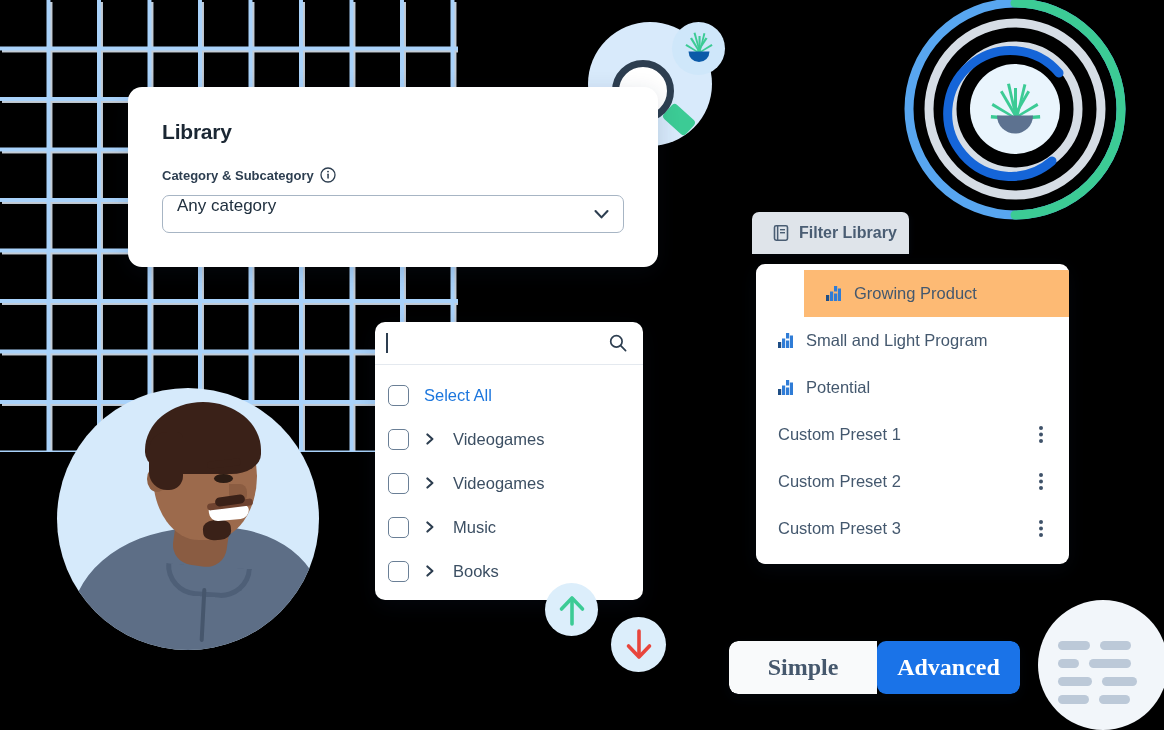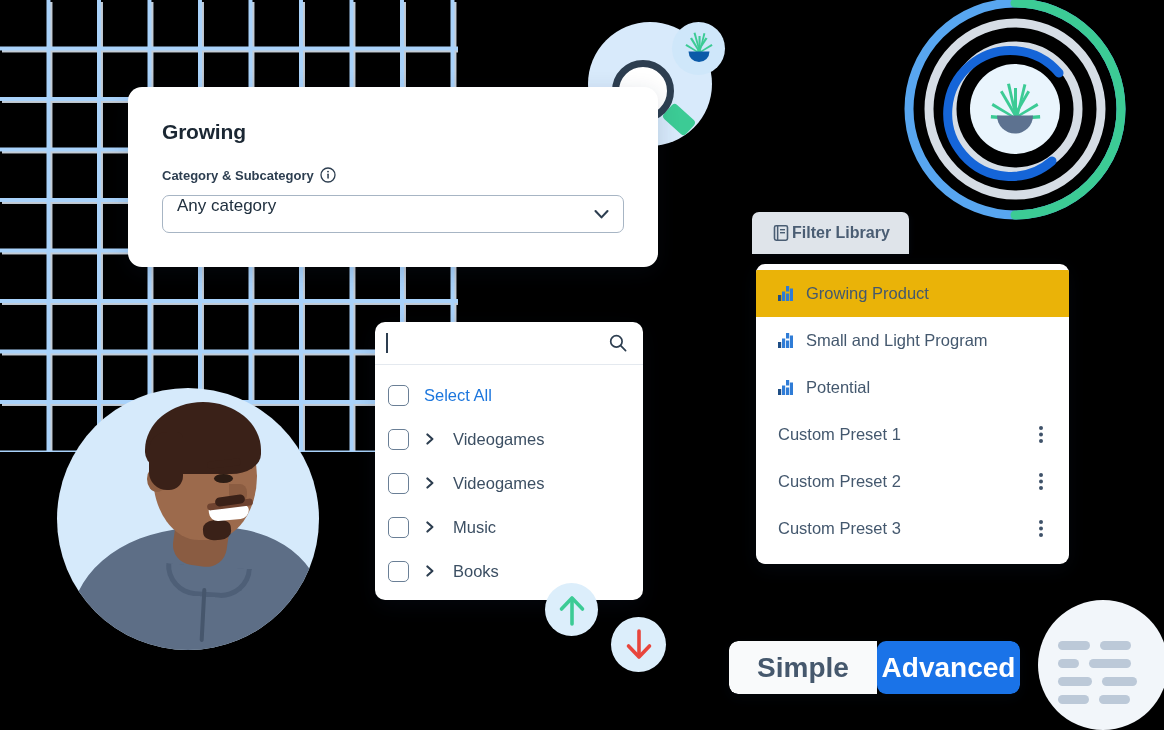--- a/index.html
+++ b/index.html
@@ -310,21 +310,21 @@
     box-shadow: 2px 2px 6px rgba(23,43,77,0.14);
     display: flex;
     align-items: center;
   }
   .fl-tab-icon {
     width: 18px; height: 18px;
     margin-left: 20px;
     flex: none;
   }
   .fl-tab-label {
-    margin-left: 2px;
+    margin-left: 9px;
     font-size: 16px;
     font-weight: bold;
     color: #4a5d73;
   }
   .fl-panel {
     position: absolute;
     left: 756px; top: 264px;
     width: 313px; height: 300px;
     background: #ffffff;
     border-radius: 9px;
@@ -333,21 +333,21 @@
     padding-top: 6px;
     box-sizing: border-box;
   }
   .fl-row {
     position: relative;
     display: flex;
     align-items: center;
     height: 47px;
     padding-left: 22px;
   }
-  .fl-row.active { background: #eab308; }
+  .fl-row.active { background: #fdba74; margin-left: 48px; }
   .fl-bar-icon { width: 15px; height: 15px; flex: none; }
   .fl-label {
     font-size: 16.5px;
     color: #44586e;
   }
   .fl-row.has-icon .fl-label { margin-left: 13px; }
   .fl-dots {
     position: absolute;
     right: 26px; top: 15px;
     width: 4px; height: 17px;
@@ -420,24 +420,24 @@
     height: 53px;
     display: flex;
     border-radius: 9px;
     box-shadow: 0 4px 14px rgba(23,43,77,0.14);
     overflow: hidden;
   }
   .seg-btn {
     display: flex;
     align-items: center;
     justify-content: center;
-    font-size: 28px;
+    font-size: 24px;
     font-weight: bold;
     border: none;
-    font-family: Liberation Sans, sans-serif;
+    font-family: Liberation Serif, serif;
     cursor: pointer;
     padding: 0;
   }
   .seg-simple {
     width: 148px;
     background: #f9fafb;
     color: #46586d;
     border-radius: 9px 0 0 9px;
   }
   .seg-advanced {
@@ -533,21 +533,21 @@
         <path d="M33.5 46 L26 14 L29 13.4 L36 45.6 Z"></path>
         <path d="M35 46 L42.5 14 L45.4 14.8 L37.5 46 Z"></path>
         <path d="M33 47 L10 45 L9.8 48.5 L33 50 Z"></path>
         <path d="M36 47 L59 45 L59.2 48.5 L36 50 Z"></path>
       </g>
       <path d="M16 45.5 L52 45.5 A18 18 0 0 1 16 45.5 Z" fill="#5d7290"></path>
     </g>
   </svg>
 
   <div class="products-card">
-    <div class="products-title">Growing</div>
+    <div class="products-title">Library</div>
     <div class="field-label-row">
       <span class="field-label">Category &amp; Subcategory</span>
       <svg class="info-icon" viewBox="0 0 16 16">
         <circle cx="8" cy="8" r="7" fill="none" stroke="#2d3e50" stroke-width="1.3"></circle>
         <circle cx="8" cy="4.6" r="0.95" fill="#2d3e50"></circle>
         <rect x="7.3" y="6.6" width="1.5" height="5.2" rx="0.7" fill="#2d3e50"></rect>
       </svg>
     </div>
     <div class="select-box">
       <span class="select-value">Any category</span>

